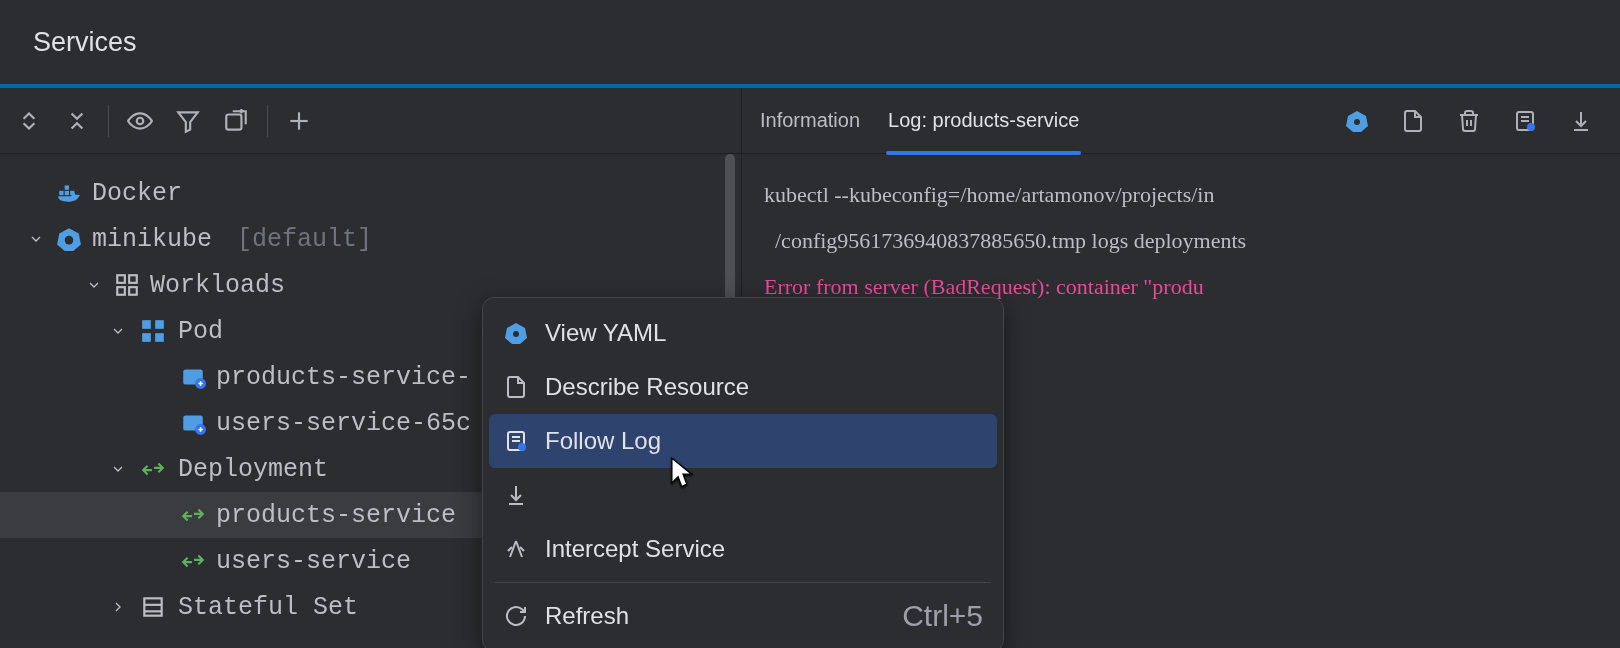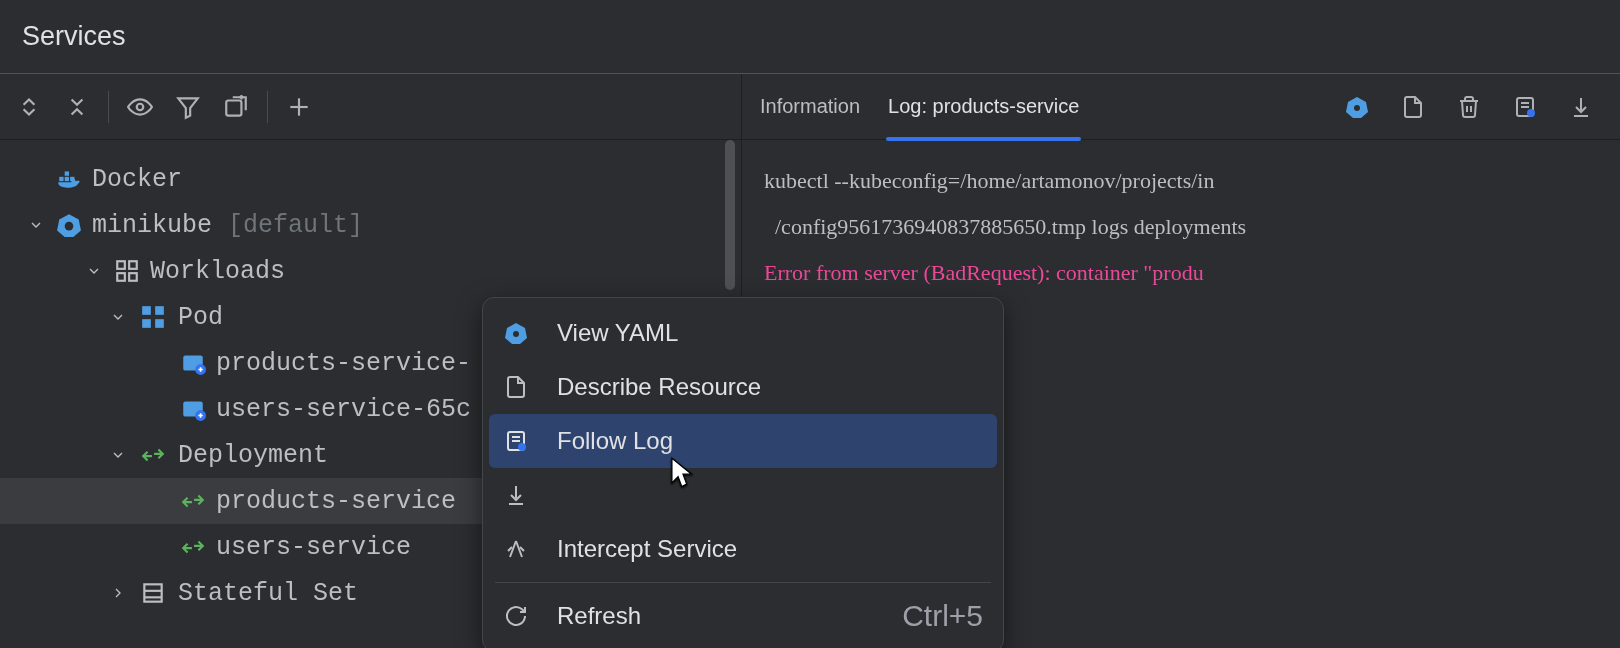--- a/index.html
+++ b/index.html
@@ -7,25 +7,25 @@
     background: #2b2d30;
     color: #bcbec4;
     font-family: "Segoe UI", -apple-system, Arial, sans-serif;
     font-size: 23px;
     width: 1620px;
     height: 648px;
     overflow: hidden;
     position: relative;
   }
   .title-bar {
-    height: 74px;
-    display: flex;
-    align-items: center;
-    padding-left: 22px;
-    border-bottom: 1px solid #0369a1;
+    height: 88px;
+    display: flex;
+    align-items: center;
+    padding-left: 33px;
+    border-bottom: 4px solid #0369a1;
   }
   .title-text {
     font-size: 27px;
     color: #dfe1e5;
     font-weight: 500;
   }
   .main {
     display: flex;
     height: calc(100% - 78px);
   }
@@ -80,21 +80,21 @@
   .indent-2 { padding-left: 84px; }
   .indent-3 { padding-left: 108px; gap: 12px; }
   .indent-4 { padding-left: 180px; }
   .chev {
     width: 20px; height: 20px;
     display: inline-flex; align-items: center; justify-content: center;
     flex-shrink: 0;
   }
   .chev svg { width: 16px; height: 16px; }
   .tree-label { color: #bcbec4; font-size: 25px; }
-  .tree-sublabel { color: #6f737a; font-size: 25px; margin-left: 6px;}
+  .tree-sublabel { color: #6f737a; font-size: 25px; margin-left: 15px;}
   .node-icon { width: 26px; height: 26px; display: inline-flex; align-items: center; justify-content: center; flex-shrink: 0;}
   .node-icon svg { width: 26px; height: 26px; }
 
   .right {
     flex: 1;
     display: flex;
     flex-direction: column;
   }
   .toolbar-right {
     height: 66px;
@@ -153,21 +153,21 @@
     border-radius: 12px;
     box-shadow: 0 8px 24px rgba(0,0,0,0.5);
     padding: 8px 6px;
     z-index: 50;
   }
   .menu-item {
     height: 54px;
     display: flex;
     align-items: center;
     padding: 0 14px;
-    gap: 28px;
+    gap: 16px;
     border-radius: 6px;
     color: #dfe1e5;
     font-size: 24px;
   }
   .menu-item.highlight {
     background: #2e436e;
   }
   .menu-item .shortcut {
     margin-left: auto;
     color: #9da0a8;

